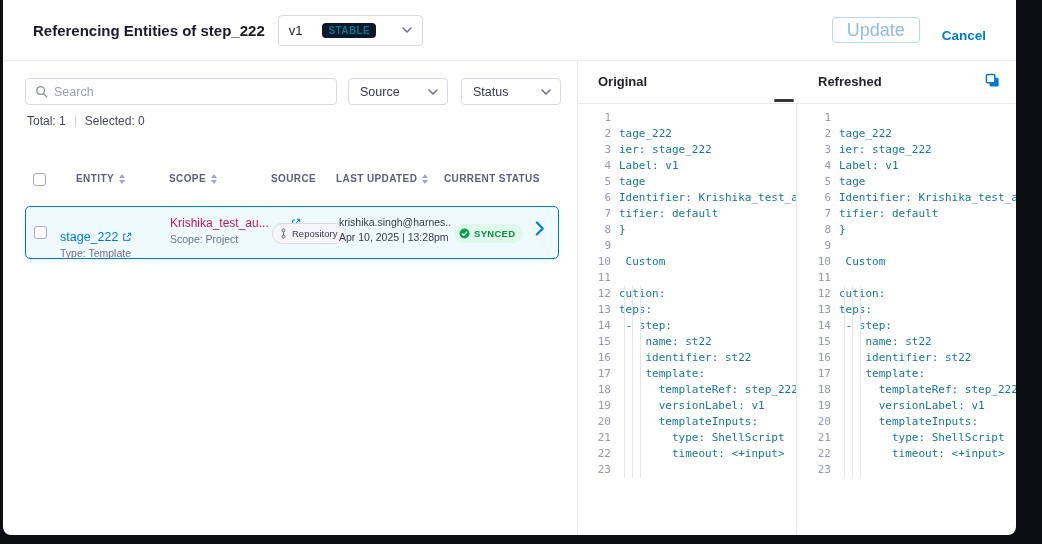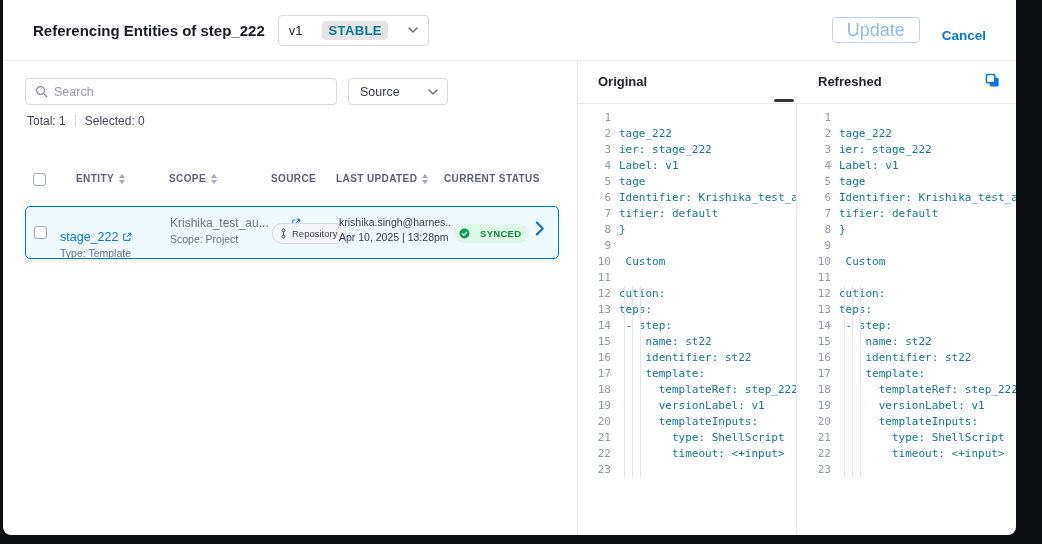--- a/index.html
+++ b/index.html
@@ -10,21 +10,21 @@
            background:#fff; border-radius:0 0 8px 8px; overflow:hidden; }
 
   
   .hdr { position:relative; height:61px; border-bottom:1px solid #eceef3;
          display:flex; align-items:center; padding:0 30px; }
   .hdr h1 { font-size:15px; font-weight:bold; color:#1b1b28; }
   .ver-select { margin-left:13px; height:31px; border:1px solid #d8d9e5; border-radius:4px;
                 display:flex; align-items:center; gap:20px; padding:0 10px; cursor:pointer;
                 min-width:145px; background:#fff; }
   .ver-select .ver { font-size:13px; color:#22222a; }
-  .badge-stable { background:#e5e5e5; color:#077a8f; font-size:13px; font-weight:bold;
+  .badge-stable { background:#0f172a; color:#077a8f; font-size:10px; font-weight:bold;
                   letter-spacing:.4px; padding:2px 6px; border-radius:4px; }
   .ver-select .chev { margin-left:auto; display:flex; }
   .spacer { flex:1; }
   .btn-update { height:26px; padding:0 14px; background:#fff; border:1px solid #b9d5ef;
                 color:#93bce2; font-size:18px; border-radius:4px; font-family:inherit; }
   .btn-cancel { height:26px; margin-left:22px; background:none; border:none; color:#0278d5;
                 font-size:13.5px; font-weight:bold; cursor:pointer; font-family:inherit;margin-top:11px; }
 
   .body { position:relative; display:flex; height:474px; }
 
@@ -60,28 +60,28 @@
 
   .row { position:absolute; left:22px; top:145px; width:534px; height:53px;
          background:#eefaff; border:1px solid #0278d5; border-radius:5px; cursor:pointer;
          box-shadow:0 2px 5px rgba(2,120,213,.10); }
   .row > * { position:absolute; }
   .row .cb { left:8px; top:19px; }
   .cell-entity { left:34px; top:23px; }
   .ent-link { display:flex; align-items:center; gap:4px; font-size:12.5px; color:#0278d5; cursor:pointer; }
   .sub { font-size:10.5px; color:#6d7086; margin-top:3px; }
   .cell-scope { left:144px; top:9px; }
-  .scope-link { display:flex; align-items:center; gap:22px; font-size:12px; color:#737373; cursor:pointer; }
+  .scope-link { display:flex; align-items:center; gap:22px; font-size:12px; color:#be185d; cursor:pointer; }
   .pill-source { left:246px; top:16px; height:21px; display:flex; align-items:center; gap:4px;
                  background:#f6f6fa; border:1px solid #d8d9e3; border-radius:10px;
                  padding:0 8px 0 6px; font-size:9.5px; color:#3a3b4d; }
   .cell-updated { left:313px; top:9px; width:112px; overflow:hidden; }
   .upd1, .upd2 { font-size:10.5px; color:#383a4a; white-space:nowrap; }
   .upd2 { margin-top:3px; }
-  .pill-status { left:428px; top:17px; height:19px; display:flex; align-items:center; gap:10px;
+  .pill-status { left:428px; top:17px; height:19px; display:flex; align-items:center; gap:4px;
                  background:#def8e9; border-radius:10px; padding:0 8px 0 5px;
                  font-size:9.5px; font-weight:bold; letter-spacing:.3px; color:#0b8c44; }
   .row-chev { left:509px; top:14px; display:flex; }
 
   
   .right { position:relative; flex:1; }
   .diff-hdr { position:absolute; left:0; top:0; right:0; height:43px; border-bottom:1px solid #e9eaef; }
   .dtitle { position:absolute; top:13px; font-size:13px; font-weight:bold; color:#22222a; }
   .t-orig { left:20px; }
   .t-refr { left:240px; }
@@ -136,20 +136,28 @@
 
       <div class="drop source">
         <span>Source</span>
         <span style="display:flex;">
           <svg width="10" height="6" viewBox="0 0 10 6">
               <path d="M1 1l4 4 4-4" fill="none" stroke="#6d7086" stroke-width="1.5" stroke-linecap="round" stroke-linejoin="round"></path>
             </svg>
         </span>
       </div>
 
+      <div class="drop status">
+        <span>Status</span>
+        <span style="display:flex;">
+          <svg width="10" height="6" viewBox="0 0 10 6">
+              <path d="M1 1l4 4 4-4" fill="none" stroke="#6d7086" stroke-width="1.5" stroke-linecap="round" stroke-linejoin="round"></path>
+            </svg>
+        </span>
+      </div>
 
       <div class="totals">
         <span>Total: 1</span>
         <span class="sep"></span>
         <span>Selected: 0</span>
       </div>
 
       <div class="thead">
         <input type="checkbox" class="cb" style="left: 30px;">
         <span class="th" style="left:73px;">

